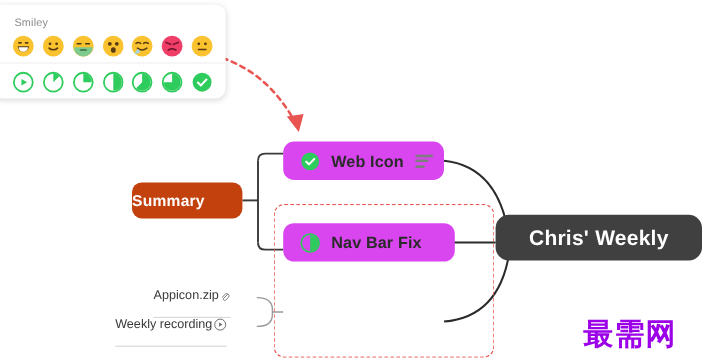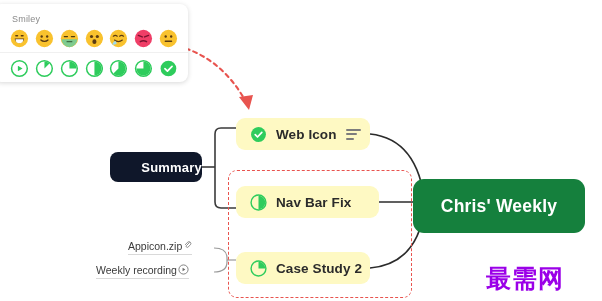--- a/index.html
+++ b/index.html
@@ -23,49 +23,49 @@
   .pal-section{padding:6px 10px 4px 16px;}
   .pal-section + .pal-section{border-top:1px solid #f0f0f0;}
   .pal-label{font-size:9px;color:#8a8a8a;margin:4px 0 5px 2px;letter-spacing:.2px;}
   .pal-row{display:flex;gap:6px;align-items:center;}
   .emo{width:19px;height:19px;border-radius:50%;display:block;position:relative;}
   .tsk{width:19px;height:19px;display:block;}
 
   
   .node{
     position:absolute;display:flex;align-items:center;gap:9px;
-    background:#fef9c3;border-radius:9px;padding:0 14px;height:32px;
+    background:#d946ef;border-radius:9px;padding:0 14px;height:32px;
     box-sizing:border-box;
   }
   .node-label{font-size:13.5px;font-weight:700;color:#2b2b2b;white-space:nowrap;letter-spacing:.1px;}
   #node-web{left:236px;top:118px;width:134px;}
   #node-nav{left:236px;top:186px;width:143px;}
   #node-case{left:236px;top:252px;width:134px;}
 
   .note-icon{margin-left:auto;display:flex;flex-direction:column;gap:2.5px;}
   .note-icon i{display:block;height:2px;background:#7d7d7d;border-radius:1px;}
   .note-icon i:nth-child(1){width:15px;}
   .note-icon i:nth-child(2){width:11px;}
   .note-icon i:nth-child(3){width:8px;}
 
   .summary{
     position:absolute;left:110px;top:152px;width:92px;height:30px;
-    background:#0f172a;border-radius:8px;display:flex;align-items:center;justify-content:flex-end;
+    background:#c2410c;border-radius:8px;display:flex;align-items:center;justify-content:flex-start;
   }
   .summary span{color:#fff;font-size:13px;font-weight:700;letter-spacing:.2px;}
 
   .root{
-    position:absolute;left:413px;top:179px;width:172px;height:54px;
-    background:#15803d;border-radius:11px;display:flex;align-items:center;justify-content:center;
+    position:absolute;left:413px;top:179px;width:172px;height:38px;
+    background:#404040;border-radius:11px;display:flex;align-items:center;justify-content:center;
   }
   .root span{color:#fff;font-size:17.5px;font-weight:600;letter-spacing:.2px;}
 
   
-  .attach{position:absolute;display:flex;align-items:flex-start;gap:1px;
-    border-bottom:1px solid #d9d9d9;padding-bottom:2px;}
+  .attach{position:absolute;display:flex;align-items:flex-end;gap:1px;
+    border-bottom:1px solid #d9d9d9;padding-bottom:12px;}
   .attach .txt{font-size:10.5px;color:#3a3a3a;white-space:nowrap;}
   #attach-zip{left:128px;top:240px;}
   #attach-rec{left:96px;top:264px;}
 
   .clip{width:9px;height:9px;display:block;}
   .playsm{width:11px;height:11px;display:block;}
 
   
   .dashbox{
     position:absolute;left:228px;top:170px;width:184px;height:128px;
@@ -207,27 +207,20 @@
   </div>
 
   <div class="node" id="node-nav">
     <svg style="width:17px;height:17px;flex:none" viewBox="0 0 24 24">
       <circle cx="12" cy="12" r="10.5" fill="none" stroke="#2ecc5c" stroke-width="2"></circle>
       <path d="M12 12 L12 2.5 A9.5 9.5 0 0 1 12 21.5 Z" fill="#2ecc5c"></path>
     </svg>
     <span class="node-label">Nav Bar Fix</span>
   </div>
 
-  <div class="node" id="node-case">
-    <svg style="width:17px;height:17px;flex:none" viewBox="0 0 24 24">
-      <circle cx="12" cy="12" r="10.5" fill="none" stroke="#2ecc5c" stroke-width="2"></circle>
-      <path d="M12 12 L12 2.5 A9.5 9.5 0 0 1 21.5 12 Z" fill="#2ecc5c"></path>
-    </svg>
-    <span class="node-label">Case Study 2</span>
-  </div>
 
   <div class="root">
     <span>Chris' Weekly</span>
   </div>
 
   <div class="attach" id="attach-zip">
     <span class="txt">Appicon.zip</span>
     <svg class="clip" viewBox="0 0 24 24">
       <path d="M17 7 L9 15 a3 3 0 0 0 4.2 4.2 L20 12.5 a5 5 0 0 0 -7-7 L6 12.4" stroke="#6b6b6b" stroke-width="2" fill="none" stroke-linecap="round"></path>
     </svg>

